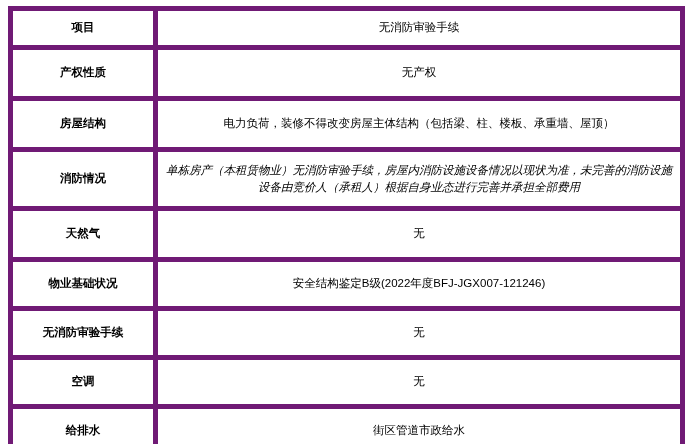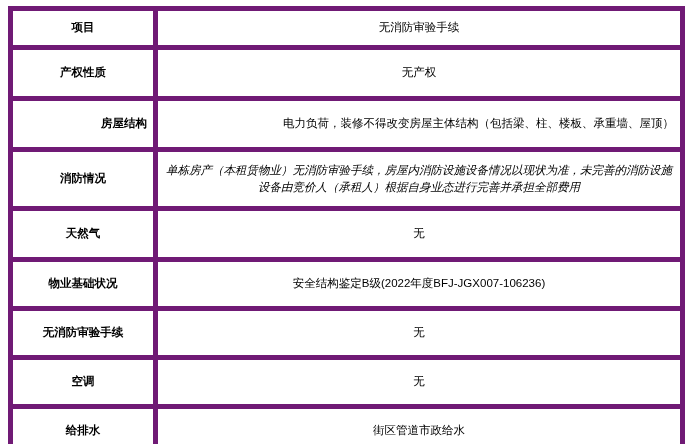--- a/index.html
+++ b/index.html
@@ -41,21 +41,21 @@
   }
   td.value {
     text-align: center;
   }
   td.value.just {
     text-align: center;
     font-style: italic;
   }
   tr.r-item td { height: 22px; }
   tr.r-prop td { height: 34px; }
-  tr.r-struct td { height: 34px; text-align: right; }
+  tr.r-struct td { height: 34px; }
   tr.r-fire td { height: 42px; }
   tr.r-gas td { height: 34px; }
   tr.r-base td { height: 32px; }
   tr.r-power td { height: 32px; }
   tr.r-flue td { height: 32px; }
   tr.r-ac td { height: 32px; }
   tr.r-water td { height: 32px; }
   .fire-text {
     display: block;
     text-align: center;
@@ -85,21 +85,21 @@
         <td class="value just">
           <span class="fire-text">单栋房产（本租赁物业）无消防审验手续，房屋内消防设施设备情况以现状为准，未完善的消防设施设备由竞价人（承租人）根据自身业态进行完善并承担全部费用</span>
         </td>
       </tr>
       <tr class="r-gas">
         <td class="label">天然气</td>
         <td class="value">无</td>
       </tr>
       <tr class="r-base">
         <td class="label">物业基础状况</td>
-        <td class="value">安全结构鉴定B级(2022年度BFJ-JGX007-106236)</td>
+        <td class="value">安全结构鉴定B级(2022年度BFJ-JGX007-121246)</td>
       </tr>
       <tr class="r-flue">
         <td class="label">无消防审验手续</td>
         <td class="value">无</td>
       </tr>
       <tr class="r-ac">
         <td class="label">空调</td>
         <td class="value">无</td>
       </tr>
       <tr class="r-water">

